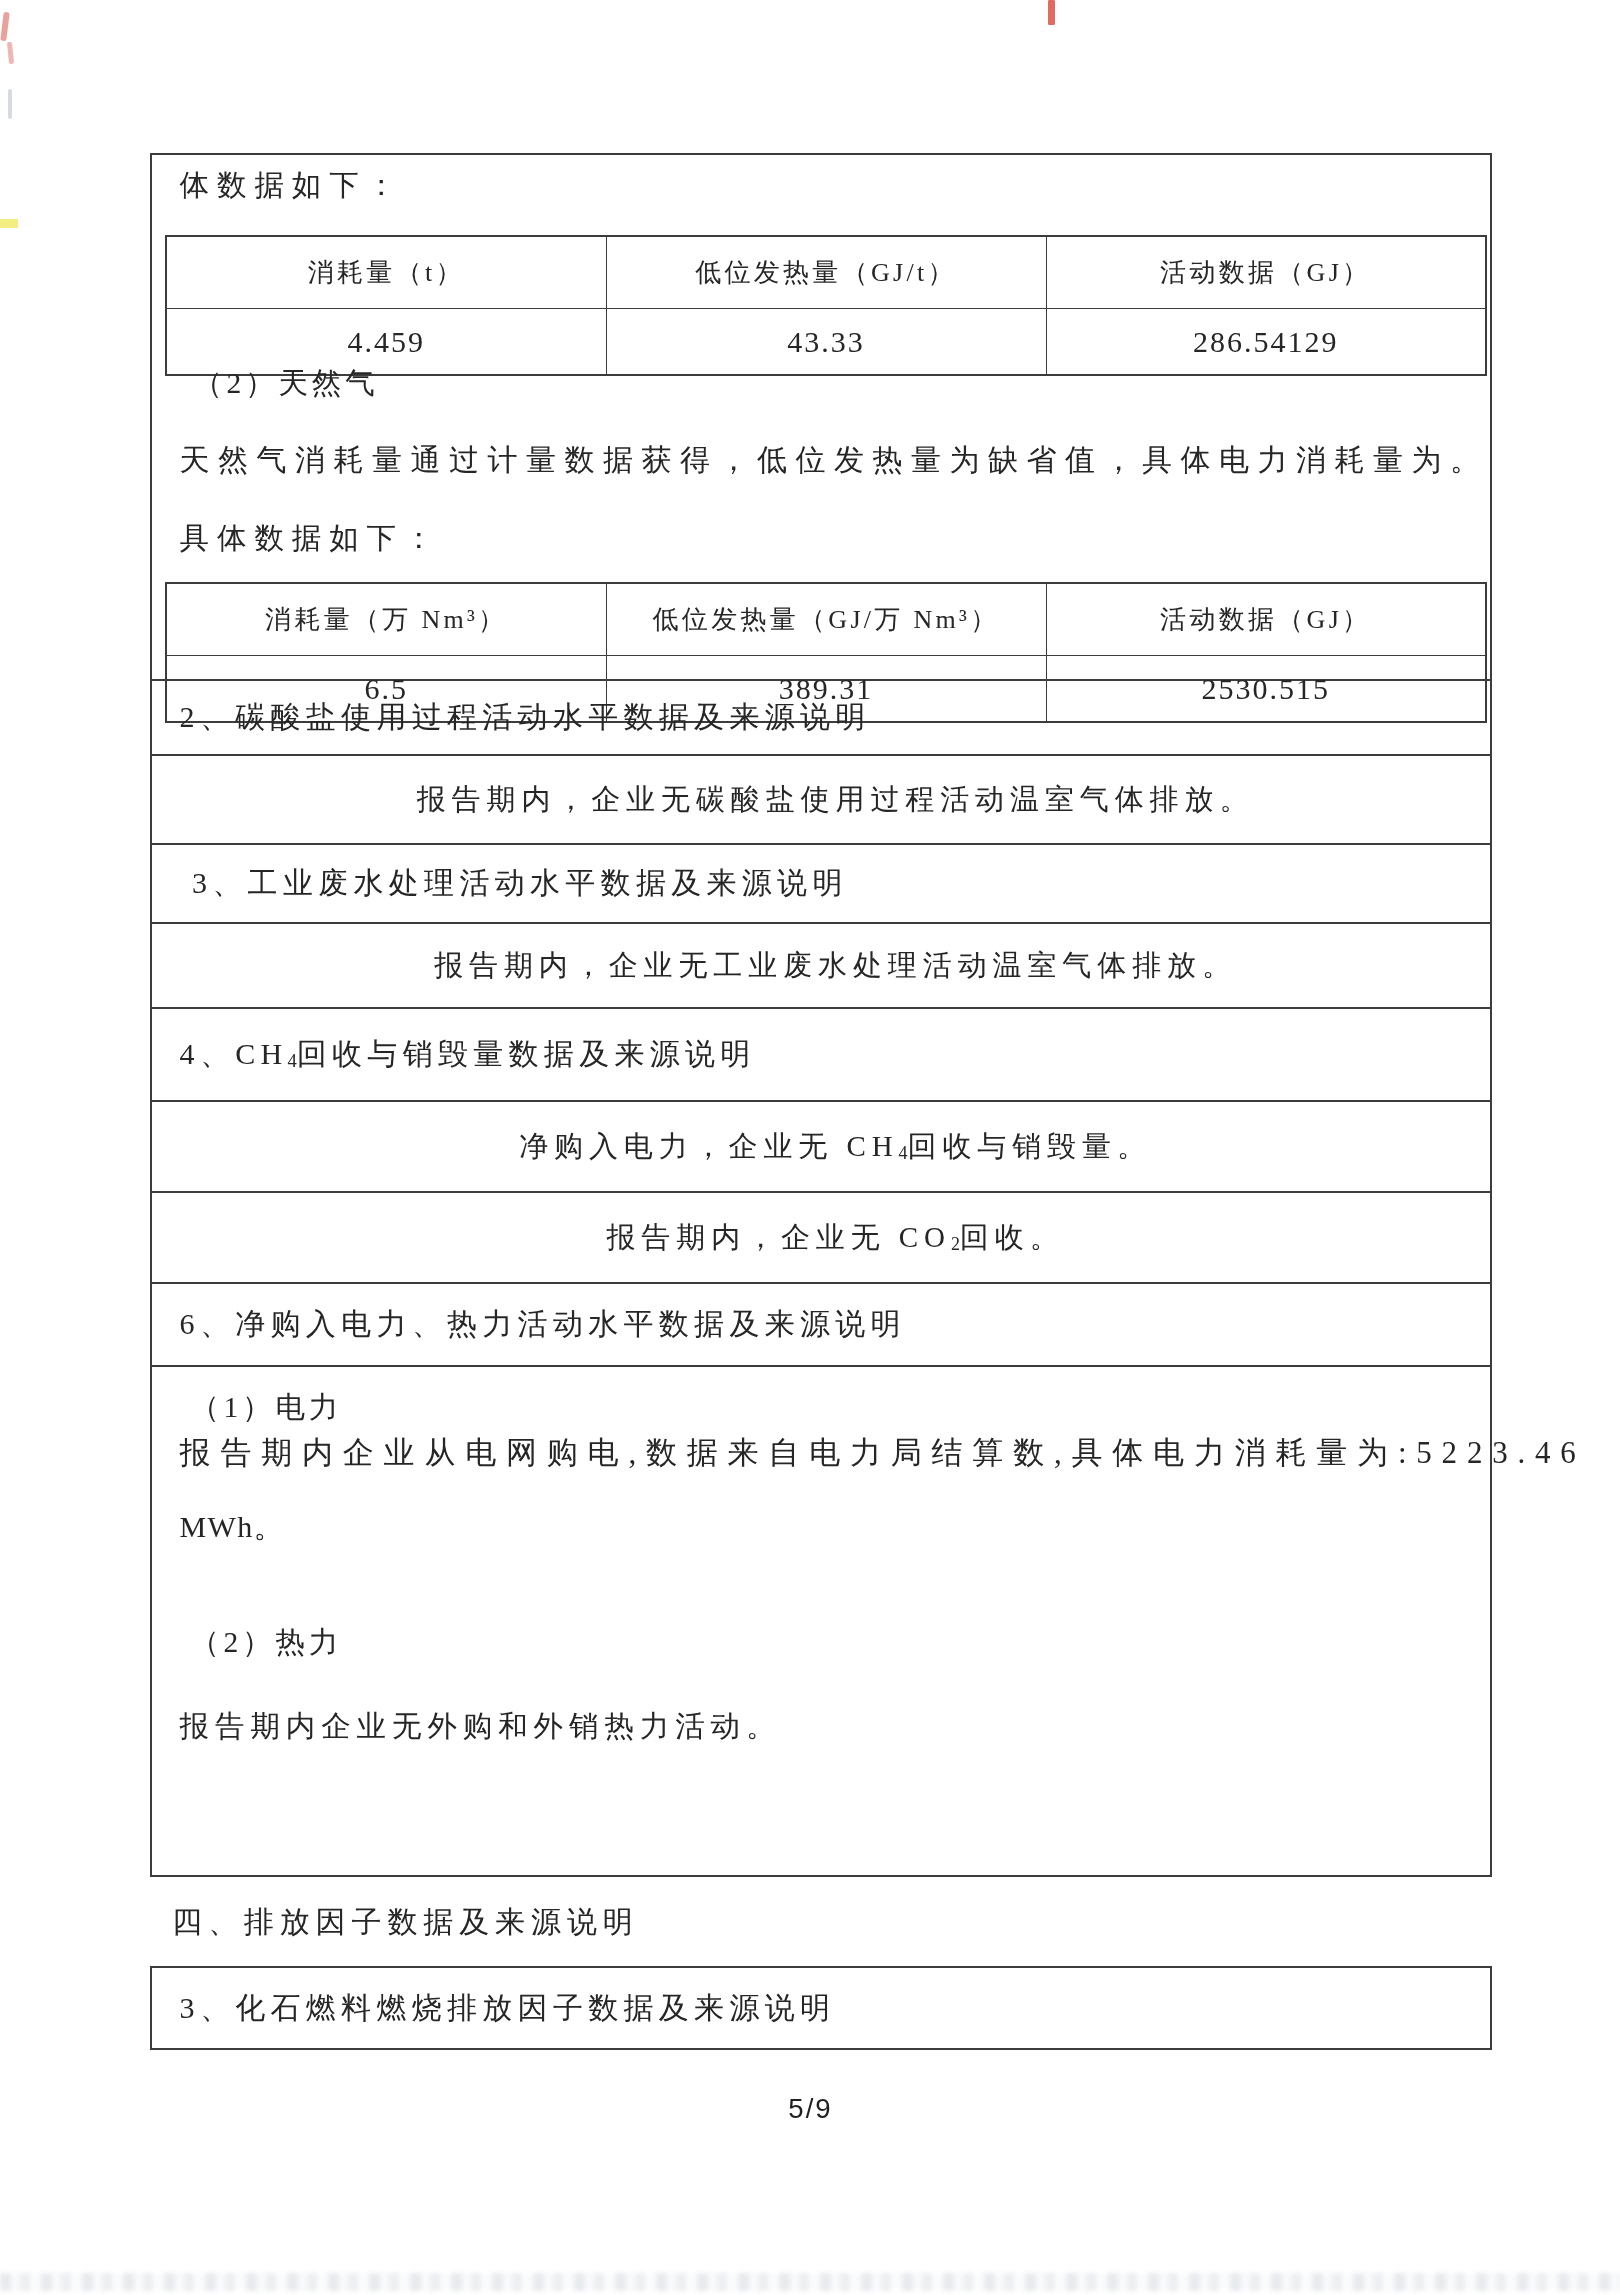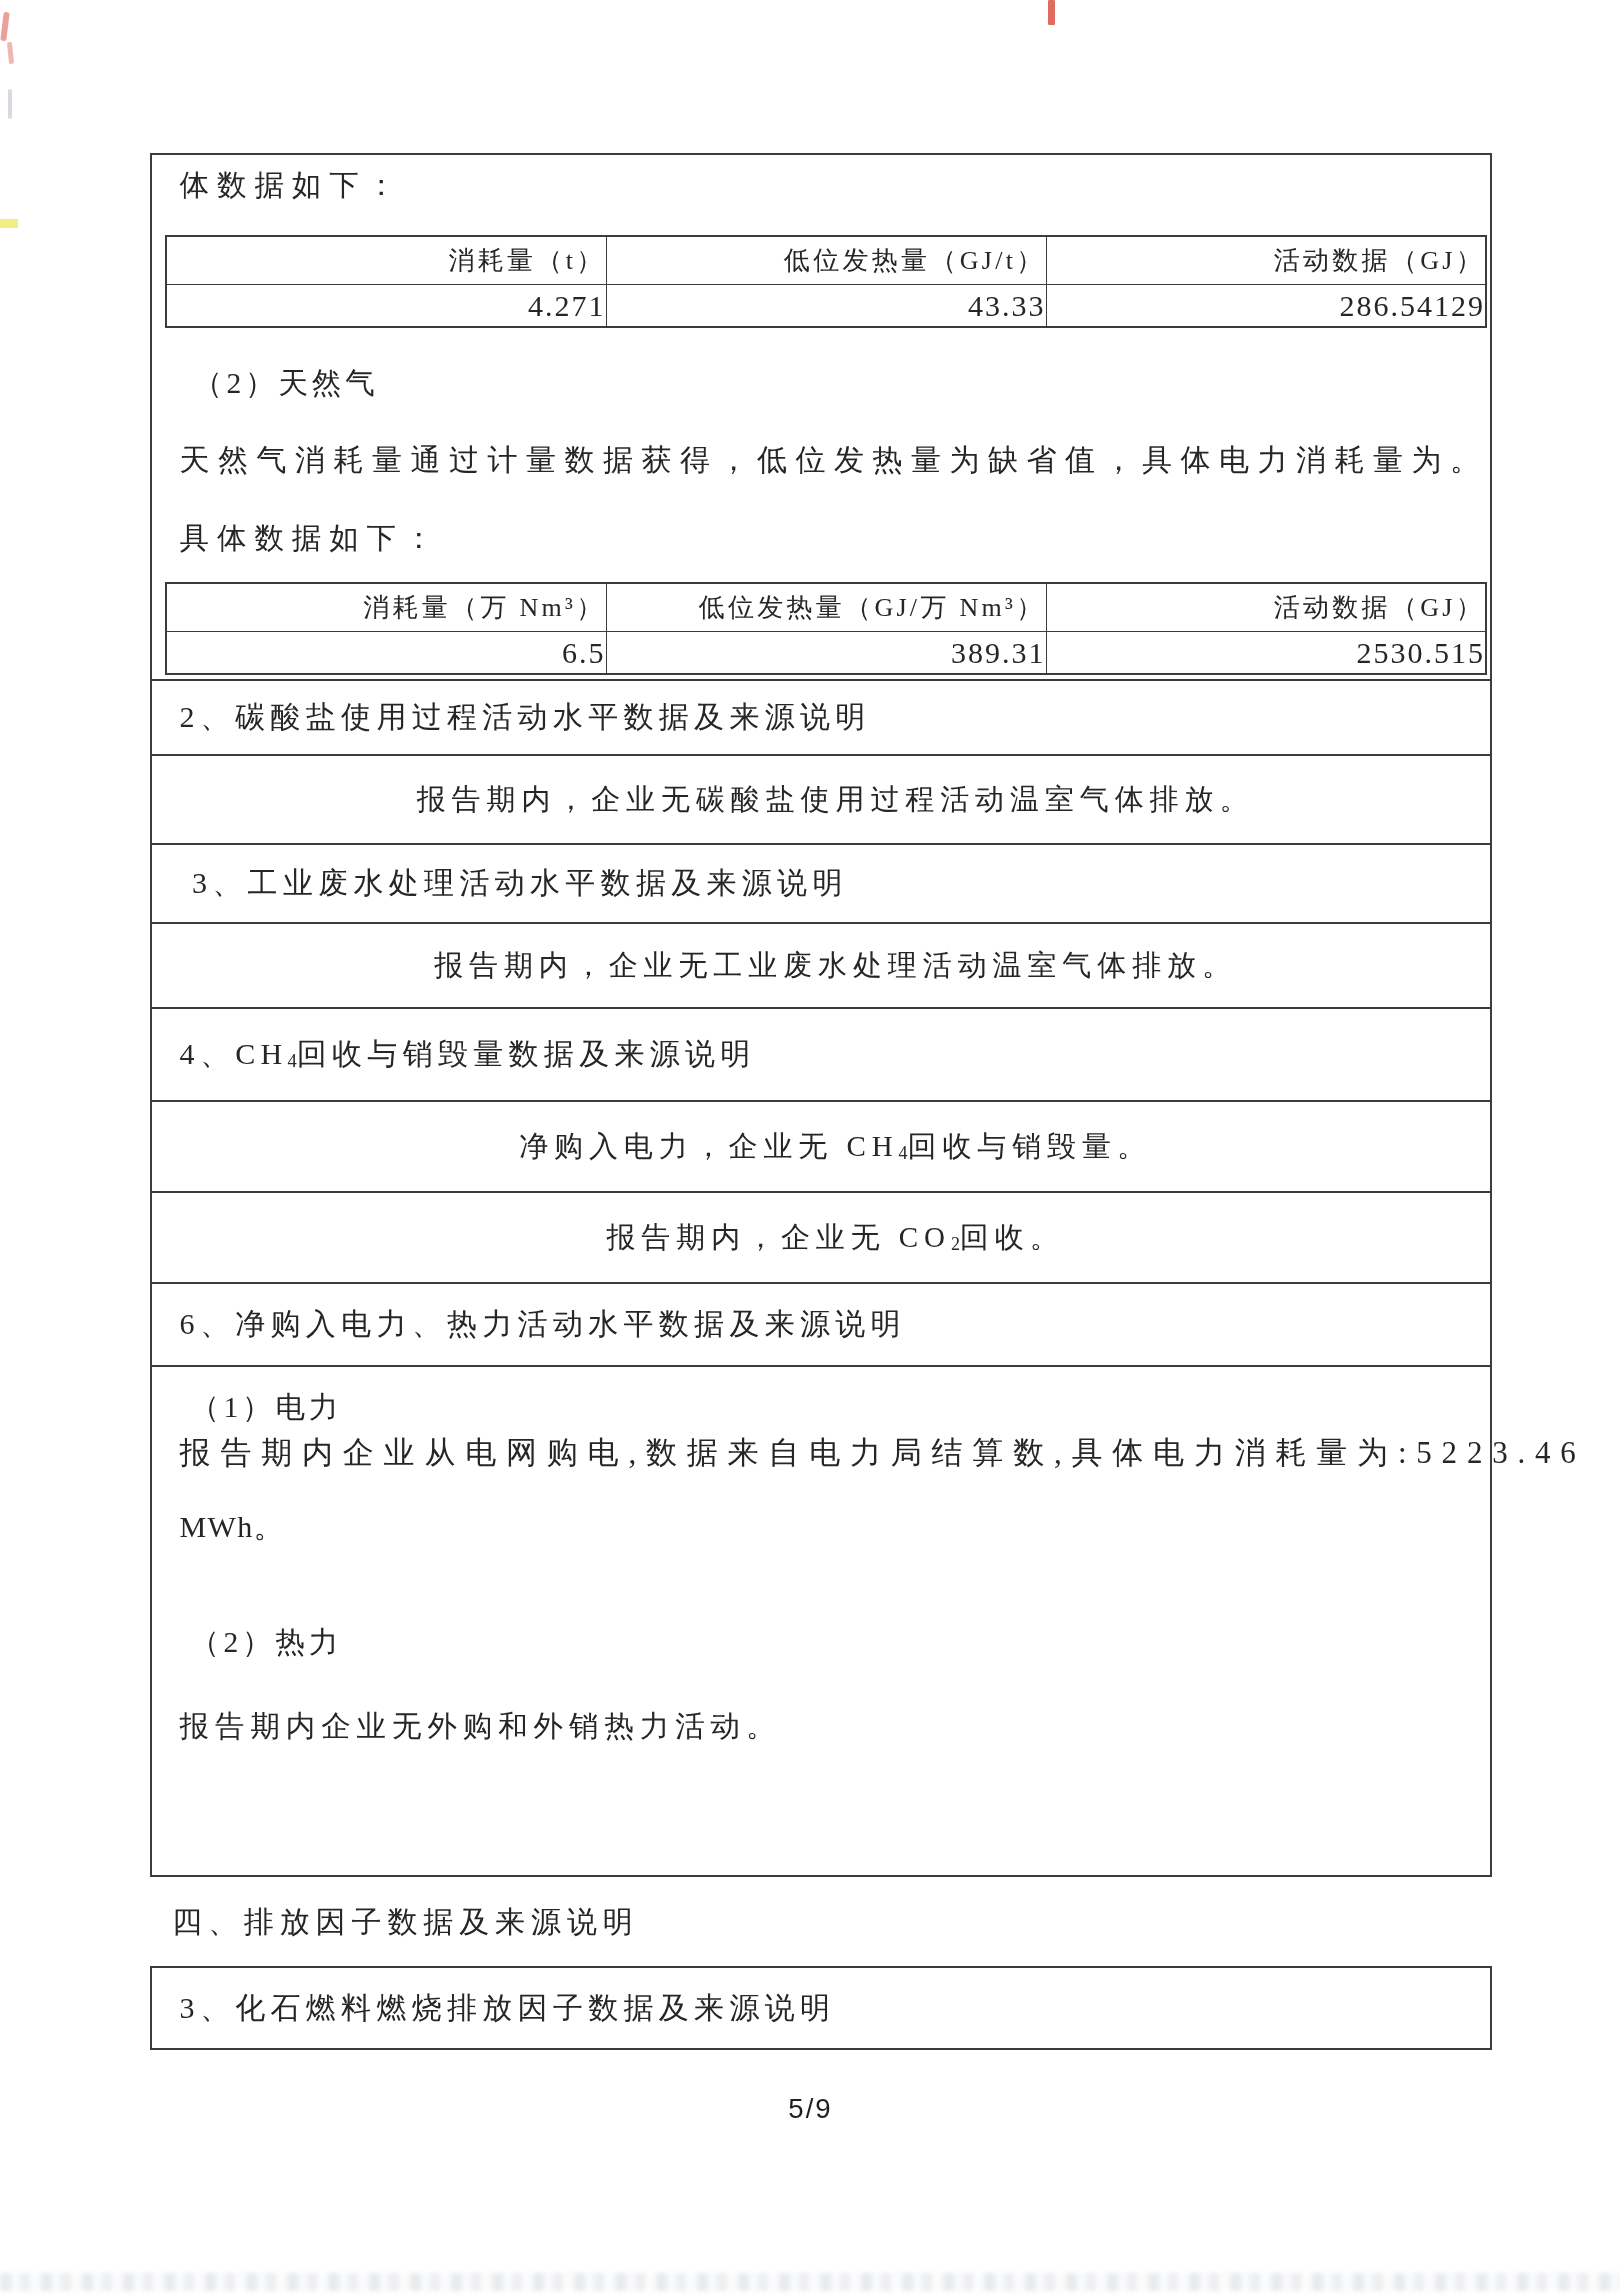--- a/index.html
+++ b/index.html
@@ -25,22 +25,22 @@
   .sec-note{display:flex;align-items:center;padding-left:29px;font-size:29px;letter-spacing:5.9px;white-space:nowrap;justify-content:center;}
   sub.chem{font-size:0.62em;letter-spacing:0;position:relative;top:0.18em;vertical-align:baseline;}
   
   .tline{position:absolute;white-space:nowrap;}
   .intro{font-size:29.5px;letter-spacing:7.9px;}
   .para{font-size:30px;letter-spacing:8.5px;}
   .subitem{font-size:29.5px;letter-spacing:3.9px;}
   
   .tbl{position:absolute;left:13px;width:1322px;border-collapse:collapse;table-layout:fixed;}
   .tbl th,.tbl td{
-    border:1.6px solid #3c3c3c;text-align:right;vertical-align:middle;
-    font-weight:normal;padding:0;
+    border:1.6px solid #3c3c3c;text-align:center;vertical-align:middle;
+    font-weight:normal;padding:12px;
   }
   .tbl{border:2px solid #3c3c3c;}
   .tbl th{height:47px;font-size:26px;letter-spacing:3.3px;}
   .tbl td{height:41px;font-size:30px;letter-spacing:2px;}
   
   .sec4-heading{position:absolute;left:172px;top:1902px;font-size:30px;letter-spacing:5.9px;white-space:nowrap;}
   .box2{
     position:absolute;left:150px;top:1966px;width:1342px;height:84px;
     border:2px solid #3c3c3c;box-sizing:border-box;
     display:flex;align-items:center;padding-left:27.6px;
@@ -82,21 +82,21 @@
       <div class="tline intro" style="left:27.6px;top:10.5px;">体数据如下：</div>
 
       <table class="tbl" style="top:80px;">
         <tbody>
             <tr>
           <th>消耗量（t）</th>
           <th>低位发热量（GJ/t）</th>
           <th>活动数据（GJ）</th>
         </tr>
         <tr>
-          <td>4.271</td>
+          <td>4.459</td>
           <td>43.33</td>
           <td>286.54129</td>
         </tr>
       </tbody>
         </table>
 
       <div class="tline subitem" style="left:41px;top:209px;">（2）天然气</div>
 
       <div class="tline para" style="left:27.6px;top:285px;">天然气消耗量通过计量数据获得，低位发热量为缺省值，具体电力消耗量为。</div>
 

